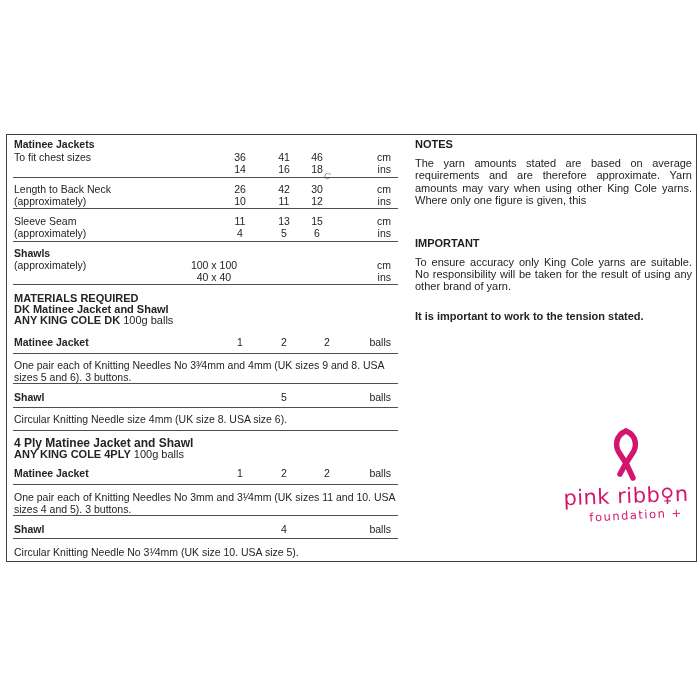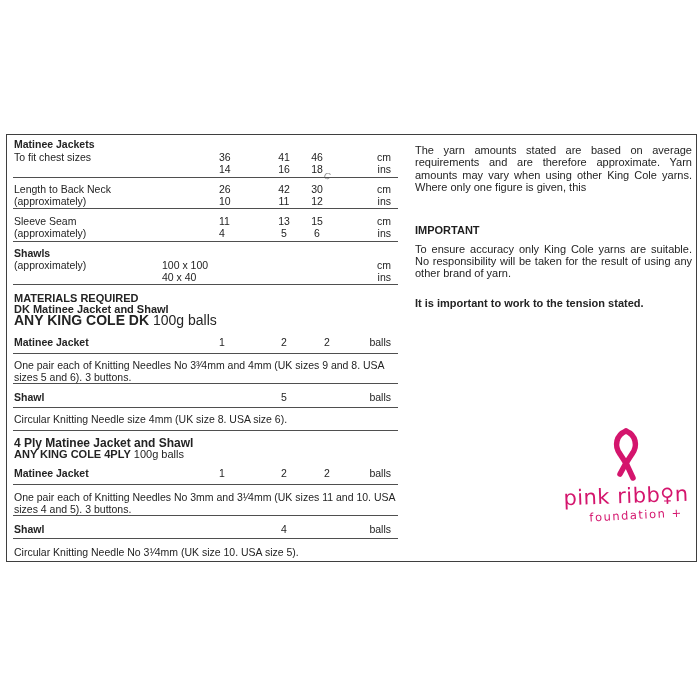--- a/index.html
+++ b/index.html
@@ -4,25 +4,25 @@
 <style>
   html,body{margin:0;padding:0;background:#fff;}
   .page{position:relative;width:700px;height:700px;background:#ffffff;
         font-family:"Liberation Sans","DejaVu Sans",sans-serif;color:#242424;overflow:hidden;}
   .panel{position:absolute;top:134px;height:428px;box-sizing:border-box;background:#fff;padding-left:8px;}
   .panel-left{left:6px;width:401px;border:1px solid #3f3f3f;}
   .panel-right{left:406px;width:291px;border:1px solid #3f3f3f;border-left:none;}
   .t{position:absolute;font-size:10.5px;line-height:12px;white-space:nowrap;color:#242424;}
   .b{font-weight:bold;}
   .lab{left:7px;}
-  .c1{left:212px;width:42px;text-align:left;}
+  .c1{left:212px;width:42px;text-align:center;}
   .c2{left:256px;width:42px;text-align:center;}
   .c3{left:289px;width:42px;text-align:center;}
   .c3b{left:299px;width:42px;text-align:center;}
-  .cwide{left:155px;width:104px;text-align:left;}
+  .cwide{left:155px;width:104px;text-align:center;}
   .unit{left:340px;width:44px;text-align:right;}
   .rule{position:absolute;left:6px;width:385px;height:1px;background:#4f4f4f;}
   .note{position:absolute;left:7px;width:381px;font-size:10.5px;line-height:12px;color:#242424;}
   .mark{position:absolute;left:317px;top:36px;font-size:9px;color:#8a8a8a;
         font-style:italic;transform:rotate(9deg);}
   .rp-text{position:absolute;left:0;top:0;width:100%;box-sizing:border-box;padding:3px 4px 0 9px;}
   .rp-text h4{margin:0;font-size:11px;line-height:13px;font-weight:bold;color:#1e1e1e;}
   .rp-text p{margin:6px 0 0 0;font-size:11px;line-height:12.4px;text-align:justify;color:#242424;}
   .rp-text p.cont{margin-top:0;}
   .rp-text h4.important{margin-top:30px;}
@@ -86,21 +86,21 @@
     <span class="t b lab" style="top:112px">Shawls</span>
     <span class="t lab" style="top:124px">(approximately)</span>
     <span class="t cwide" style="top:124px">100 x 100</span>
     <span class="t unit" style="top:124px">cm</span>
     <span class="t cwide" style="top:136px">40 x 40</span>
     <span class="t unit" style="top:136px">ins</span>
     <div class="rule" style="top:149px"></div>
 
     <span class="t b lab" style="top:157px;font-size:11px">MATERIALS REQUIRED</span>
     <span class="t b lab" style="top:168px;font-size:11px">DK Matinee Jacket and Shawl</span>
-    <span class="t lab" style="top:179px;font-size:14px">
+    <span class="t lab" style="top:179px;font-size:11px">
       <span class="b">ANY KING COLE DK</span>
       <span>100g balls</span>
     </span>
 
     <span class="t b lab" style="top:201px">Matinee Jacket</span>
     <span class="t c1" style="top:201px">1</span>
     <span class="t c2" style="top:201px">2</span>
     <span class="t c3b" style="top:201px">2</span>
     <span class="t unit" style="top:201px">balls</span>
     <div class="rule" style="top:218px"></div>
@@ -135,20 +135,21 @@
     <span class="t b lab" style="top:388px">Shawl</span>
     <span class="t c2" style="top:388px">4</span>
     <span class="t unit" style="top:388px">balls</span>
     <div class="rule" style="top:403px"></div>
 
     <div class="note" style="top:411px">Circular Knitting Needle No 3¹⁄4mm (UK size 10. USA size 5).</div>
   </div>
 
   <div class="panel panel-right">
     <div class="rp-text">
+      <h4>NOTES</h4>
       <p>The yarn amounts stated are based on average requirements and are therefore approximate. Yarn amounts may vary when using other King Cole yarns. Where only one figure is given, this</p>
       <h4 class="important">IMPORTANT</h4>
       <p>To ensure accuracy only King Cole yarns are suitable. No responsibility will be taken for the result of using any other brand of yarn.</p>
       <p class="tension">It is important to work to the tension stated.</p>
     </div>
 
     <div class="logo">
       <svg class="ribbon-svg" width="46" height="60" viewBox="0 0 46 60">
         <path d="M23 5 C13 9 11 20 17 28 C19 31 21 34 24 39 L30 52" fill="none" stroke="#d4156d" stroke-width="5.5" stroke-linecap="round"></path>
         <path d="M23 5 C33 9 35 20 29 28 C27 31 25 34 22 39 L17 48" fill="none" stroke="#d4156d" stroke-width="5.5" stroke-linecap="round"></path>

